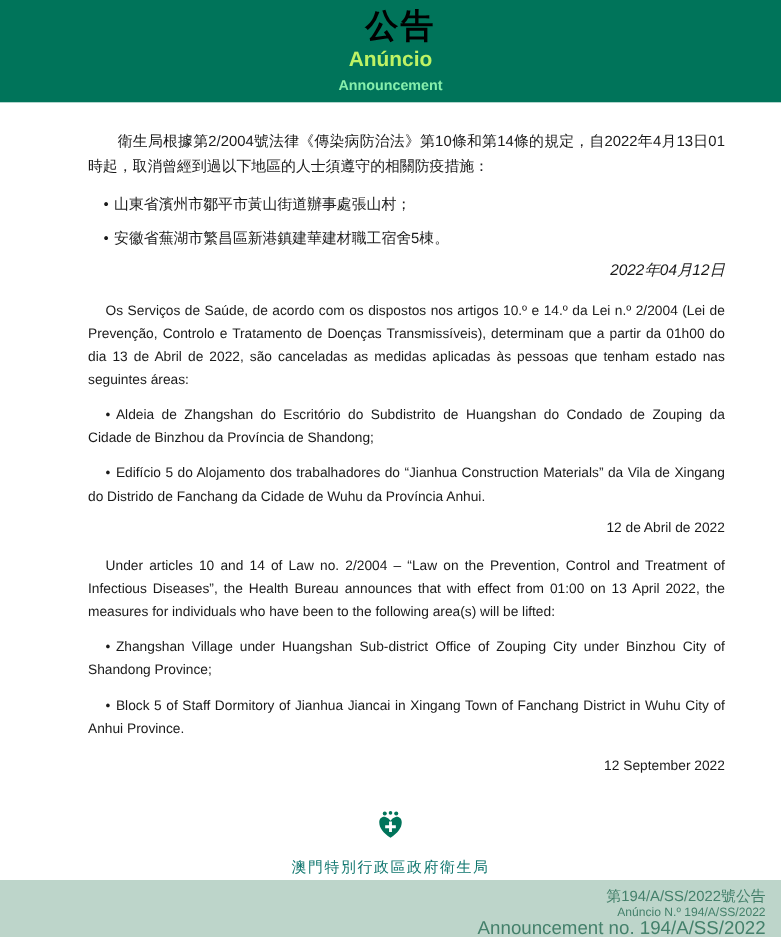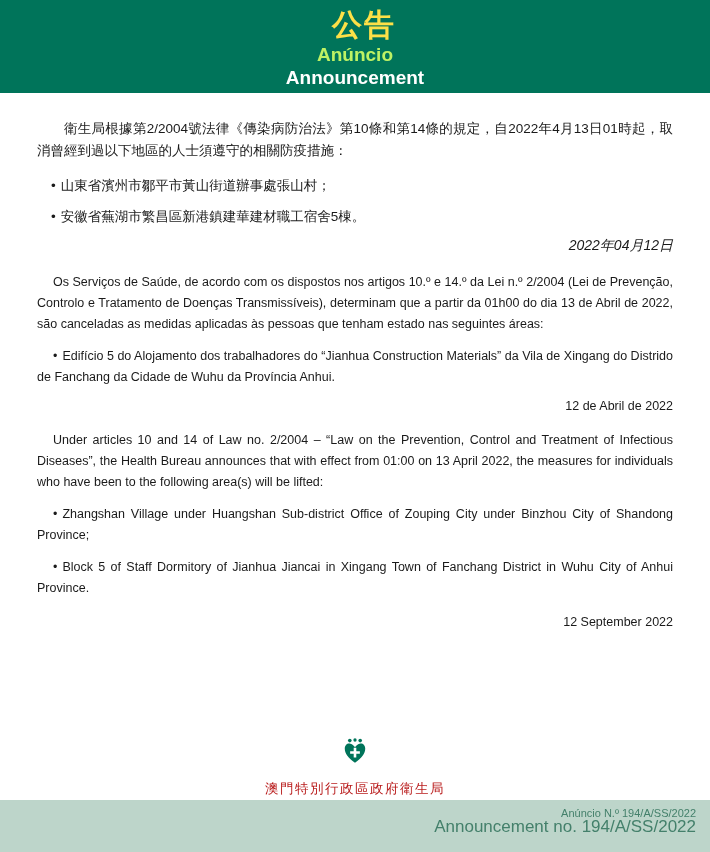--- a/index.html
+++ b/index.html
@@ -18,45 +18,46 @@
 
   
   .banner {
     background: #00745A;
     height: 93px;
     text-align: center;
     padding-top: 7px;
     flex: 0 0 auto;
   }
   .banner .t-zh {
-    color: #fde047;
+    color: #000000;
     font-size: 30px;
     font-weight: bold;
     line-height: 36px;
     letter-spacing: 2px;
     padding-left: 18px;
   }
   .banner .t-pt {
     color: #bef264;
     font-size: 19px;
     font-weight: bold;
     line-height: 23px;
   }
   .banner .t-en {
-    color: #ffffff;
-    font-size: 19px;
+    color: #86efac;
+    font-size: 13px;
     font-weight: bold;
     line-height: 24px;
   }
 
   
   .content {
     flex: 1 1 auto;
-    padding: 25px 37px 0 37px;
+    padding: 25px 51px 0 37px;
     overflow: hidden;
+    margin-left: 43px;
   }
   p { text-align: justify; }
   .zh-text { font-size: 13.5px; line-height: 22px; }
   .lat-text { font-size: 12.5px; line-height: 21px; }
 
   .para-zh { text-indent: 27px; margin-bottom: 13px; }
   .bullet-zh { text-indent: 14px; margin-bottom: 9px; text-align: left; }
   .date-zh { font-size: 14px; margin: 7px 0 17px 0; text-align: right; font-style: italic; }
 
   .para-lat { text-indent: 16px; margin-bottom: 11px; }
@@ -69,21 +70,21 @@
   
   .org-footer {
     flex: 0 0 auto;
     margin-top: auto;
     text-align: center;
     padding-bottom: 3px;
   }
   .org-footer .logo { display: inline-block; height: 26px; }
   .org-name-zh {
     font-size: 13.5px;
-    color: #b91c1c;
+    color: #0f766e;
     letter-spacing: 1.5px;
     line-height: 17px;
     margin-top: 12px;
   }
   .org-name-pt {
     font-size: 10.5px;
     color: #3b3b3b;
     line-height: 14px;
   }
 
@@ -115,20 +116,21 @@
 
     <section>
       <p class="zh-text para-zh">衛生局根據第2/2004號法律《傳染病防治法》第10條和第14條的規定，自2022年4月13日01時起，取消曾經到過以下地區的人士須遵守的相關防疫措施：</p>
       <p class="zh-text bullet-zh"><span class="marker">•</span><span>山東省濱州市鄒平市黃山街道辦事處張山村；</span></p>
       <p class="zh-text bullet-zh"><span class="marker">•</span><span>安徽省蕪湖市繁昌區新港鎮建華建材職工宿舍5棟。</span></p>
       <p class="date-zh">2022年04月12日</p>
     </section>
 
     <section>
       <p class="lat-text para-lat">Os Serviços de Saúde, de acordo com os dispostos nos artigos 10.º e 14.º da Lei n.º 2/2004 (Lei de Prevenção, Controlo e Tratamento de Doenças Transmissíveis), determinam que a partir da 01h00 do dia 13 de Abril de 2022, são canceladas as medidas aplicadas às pessoas que tenham estado nas seguintes áreas:</p>
+      <p class="lat-text bullet-lat"><span class="marker">•</span><span>Aldeia de Zhangshan do Escritório do Subdistrito de Huangshan do Condado de Zouping da Cidade de Binzhou da Província de Shandong;</span></p>
       <p class="lat-text bullet-lat"><span class="marker">•</span><span>Edifício 5 do Alojamento dos trabalhadores do “Jianhua Construction Materials” da Vila de Xingang do Distrido de Fanchang da Cidade de Wuhu da Província Anhui.</span></p>
       <p class="date-lat">12 de Abril de 2022</p>
     </section>
 
     <section>
       <p class="lat-text para-lat">Under articles 10 and 14 of Law no. 2/2004 – “Law on the Prevention, Control and Treatment of Infectious Diseases”, the Health Bureau announces that with effect from 01:00 on 13 April 2022, the measures for individuals who have been to the following area(s) will be lifted:</p>
       <p class="lat-text bullet-lat"><span class="marker">•</span><span>Zhangshan Village under Huangshan Sub-district Office of Zouping City under Binzhou City of Shandong Province;</span></p>
       <p class="lat-text bullet-lat"><span class="marker">•</span><span>Block 5 of Staff Dormitory of Jianhua Jiancai in Xingang Town of Fanchang District in Wuhu City of Anhui Province.</span></p>
       <p class="date-lat date-en">12 September 2022</p>
     </section>
@@ -144,17 +146,18 @@
           <circle cx="22" cy="3" r="2.1"></circle>
           <path d="M16 28.5 C 8.2 23.3 4.2 18.2 4.2 12.2 C 4.2 8.2 7.2 5.6 10.7 6.6 C 13.1 7.3 15 9.1 16 10.6 C 17 9.1 18.9 7.3 21.3 6.6 C 24.8 5.6 27.8 8.2 27.8 12.2 C 27.8 18.2 23.8 23.3 16 28.5 Z"></path>
         </g>
         <path fill="#ffffff" d="M14.5 11.2 h3 v4.1 h4.1 v3 h-4.1 v4.1 h-3 v-4.1 h-4.1 v-3 h4.1 z"></path>
       </svg>
     </span>
     <div class="org-name-zh">澳門特別行政區政府衛生局</div>
   </footer>
 
   <div class="bottom-bar">
+    <div class="ref-zh">第194/A/SS/2022號公告</div>
     <div class="ref-pt">Anúncio N.º 194/A/SS/2022</div>
     <div class="ref-en">Announcement no. 194/A/SS/2022</div>
   </div>
 
 </div>
 
 </body></html>

